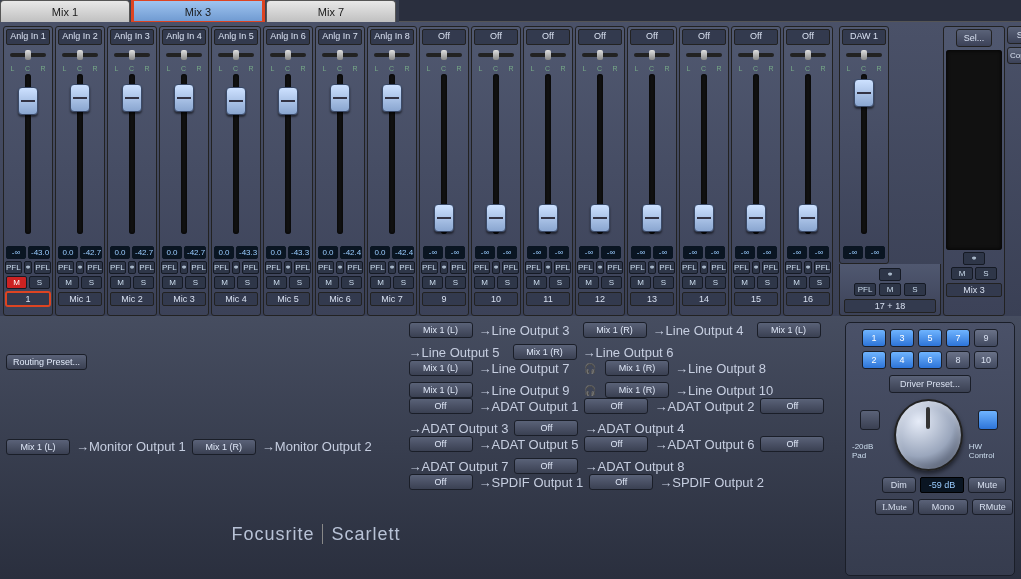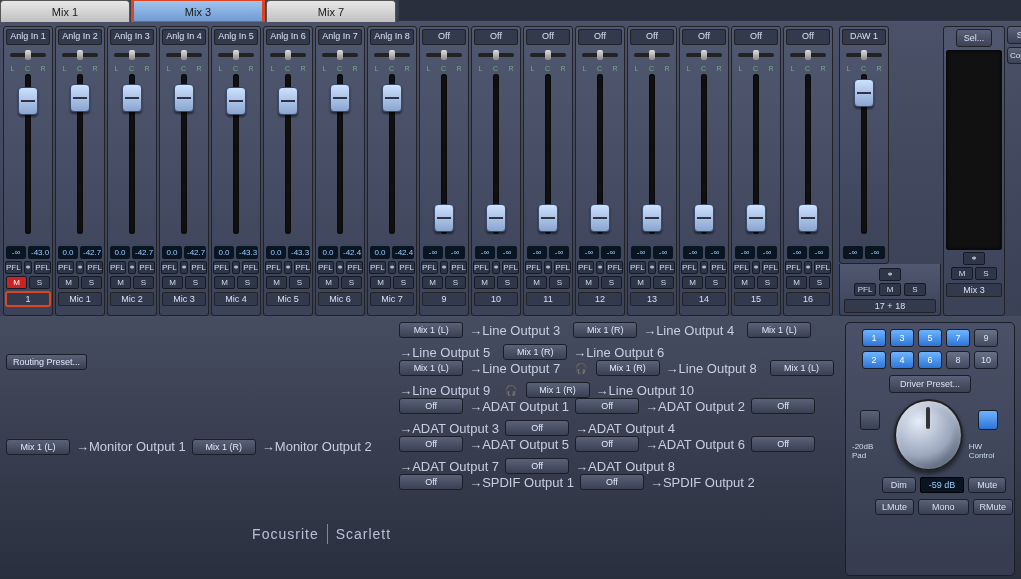--- a/index.html
+++ b/index.html
@@ -47,21 +47,21 @@
              background:linear-gradient(#5a6278,#3c4258); border:1px solid #222; border-radius:3px; cursor:pointer;}
 
   
   .bottom { flex:1; display:flex; background:linear-gradient(#464d60,#2a2f3e); padding:6px 6px 3px; gap:6px;}
   .routing { flex:1; display:flex; gap:8px; font-size:10px; color:#d0d8e8;}
   .r-row { display:flex; align-items:center; gap:6px; flex-wrap:wrap;}
   .r-btn { min-width:64px; text-align:center; font-size:9px; color:#e0e8f8;
            background:linear-gradient(#5a6278,#3a4052); border:1px solid #1a1e28; border-radius:3px; padding:2px 6px; cursor:pointer;}
   .r-lbl { font-size:13px; color:#c6cee0; min-width:98px;}
   .hp-icon::before { content:"🎧"; font-size:10px; margin:0 2px;}
-  .brand { margin-left:auto; font-size:14px; letter-spacing:1px; color:#b8c2d6; display:flex; align-items:center; gap:8px;}
+  .brand { margin-left:auto; font-size:18px; letter-spacing:1px; color:#b8c2d6; display:flex; align-items:center; gap:8px;}
   .brand .bar { width:1px; height:20px; background:#888; }
   .brand .sub { font-weight:300; }
 
   .status { width:88px; background:#1e2330; border:1px solid #111; border-radius:4px; padding:4px; display:flex; flex-direction:column; gap:2px; font-size:9px; text-align:center;}
   .st-l { color:#aeb8cc; }
   .st-v { color:#ff9a4a; }
   .st-v2 { color:#ff3a3a;}
   .st-id { color:#aeb8cc; margin-top:4px;}
 
   .monitor { width:170px; background:linear-gradient(#4a5168,#363c4e); border:1px solid #1a1e28; border-radius:5px; padding:6px; display:flex; flex-direction:column; align-items:center; gap:6px;}
@@ -753,19 +753,19 @@
           <div class="sq"></div>
             <span>HW Control</span>
         </div>
       </div>
       <div class="dbrow">
         <div class="wide-btn" style="padding:2px 8px;">Dim</div>
         <div class="dbdisp">-59 dB</div>
         <div class="wide-btn" style="padding:2px 8px;">Mute</div>
       </div>
       <div class="dbrow">
-        <div class="wide-btn" style="padding:2px 6px;">LMute</div>
+        <div class="wide-btn" style="padding:2px 6px;font-family:Liberation Serif, serif;">LMute</div>
         <div class="wide-btn" style="padding:2px 13px;">Mono</div>
         <div class="wide-btn" style="padding:2px 6px;">RMute</div>
       </div>
     </div>
   </div>
 </div>
 
 </body></html>

